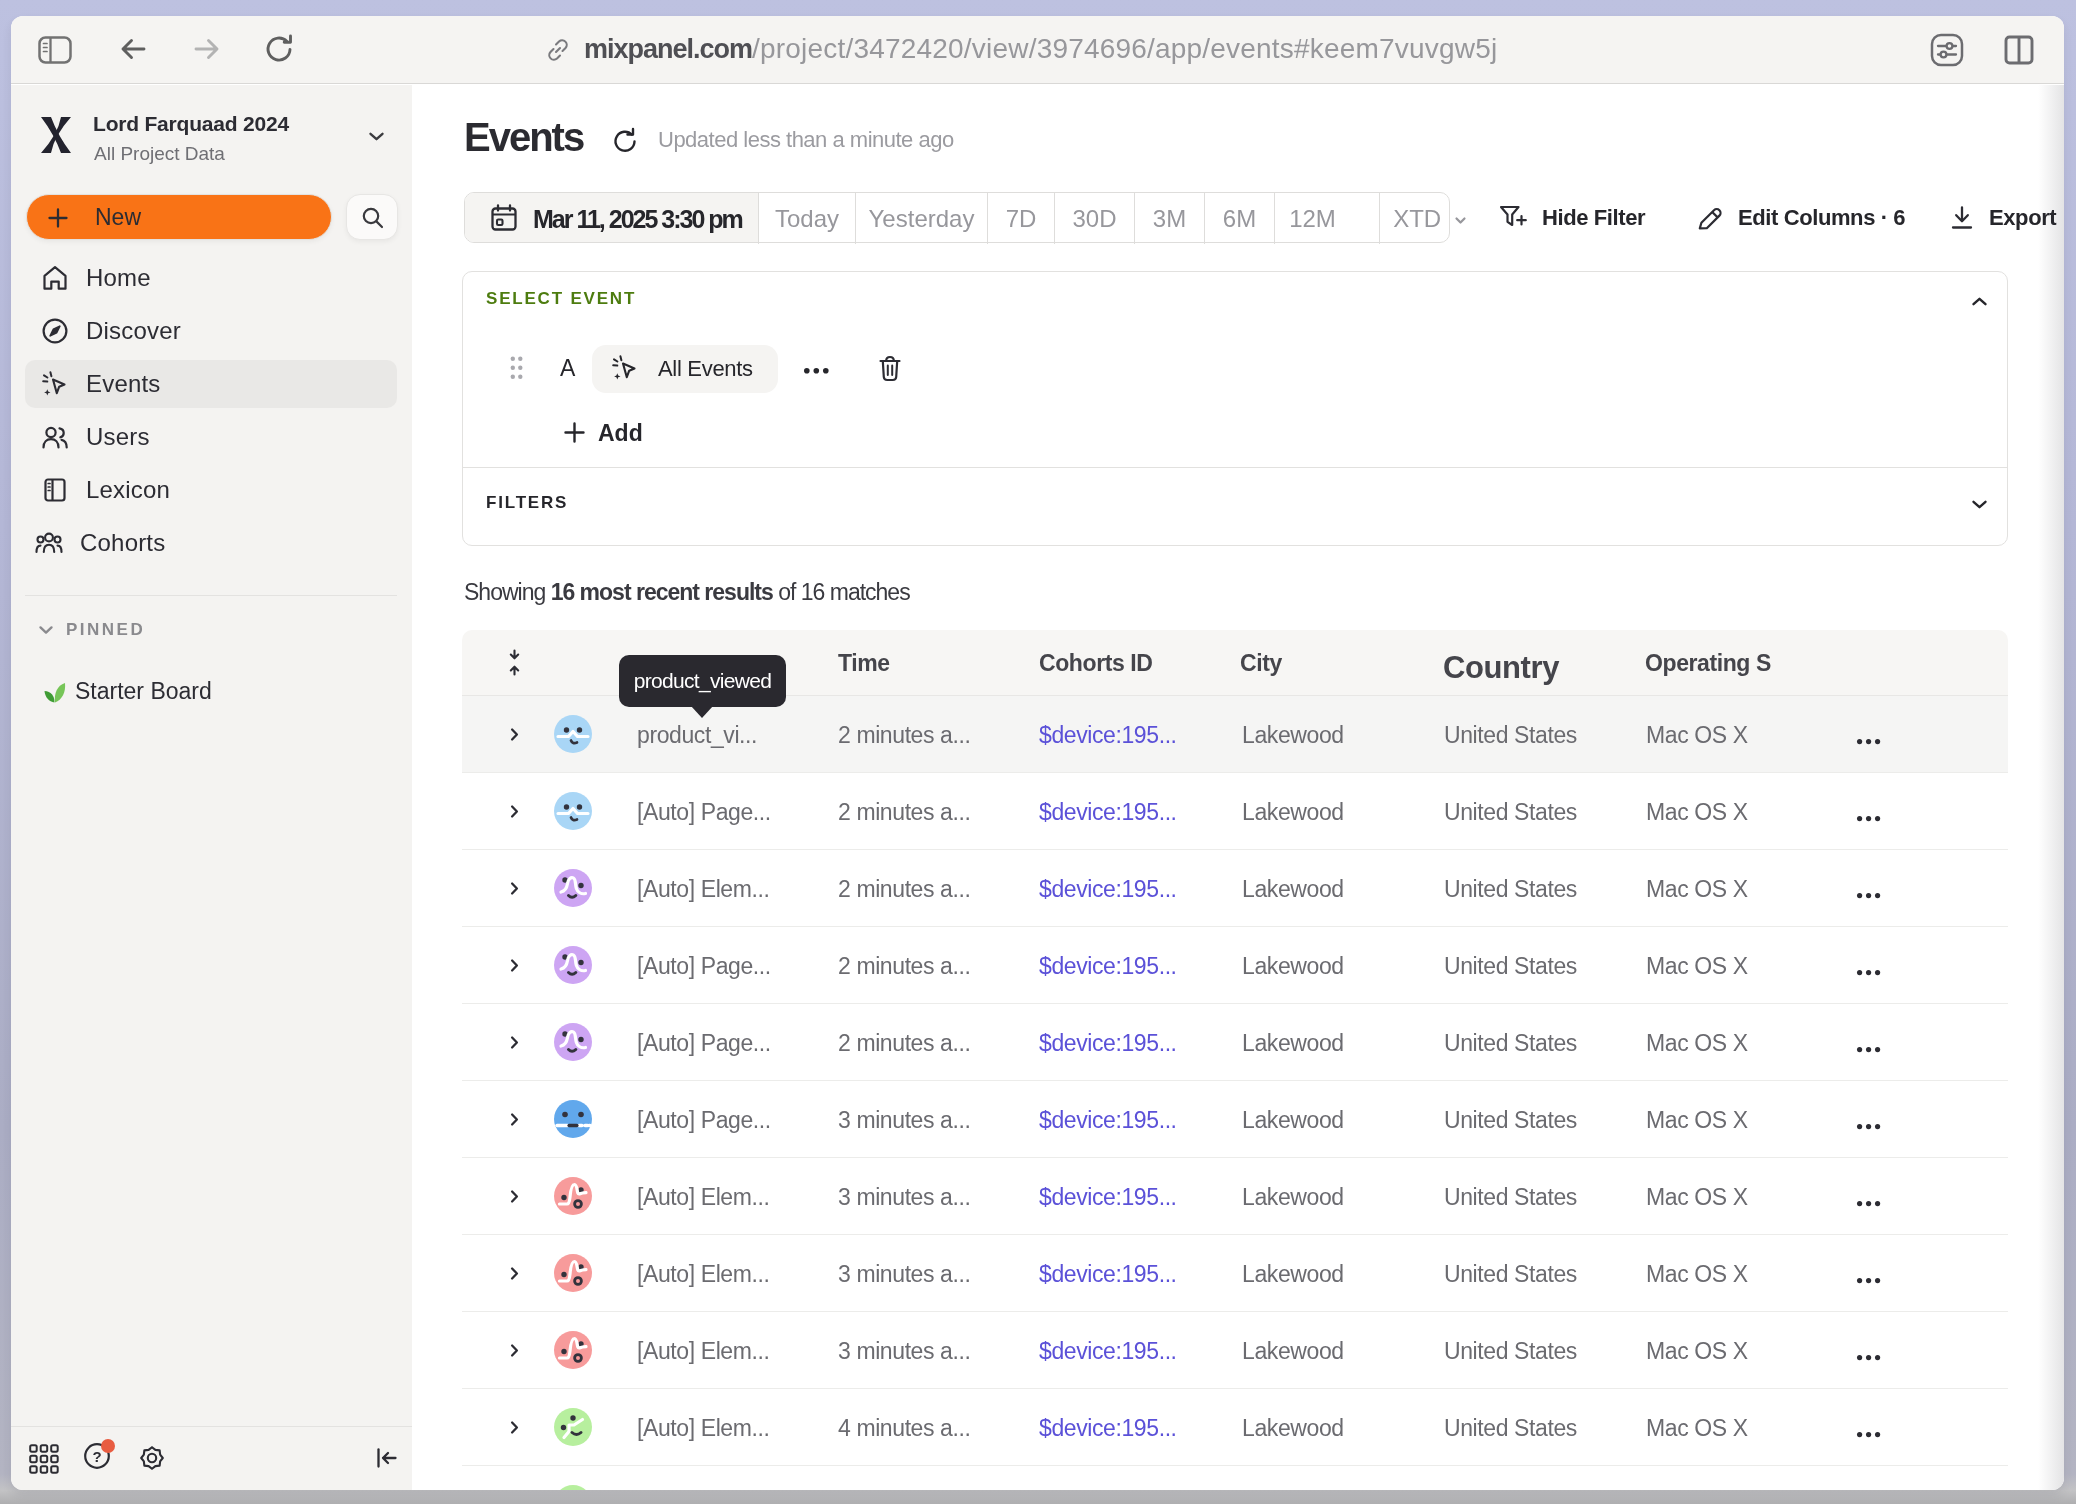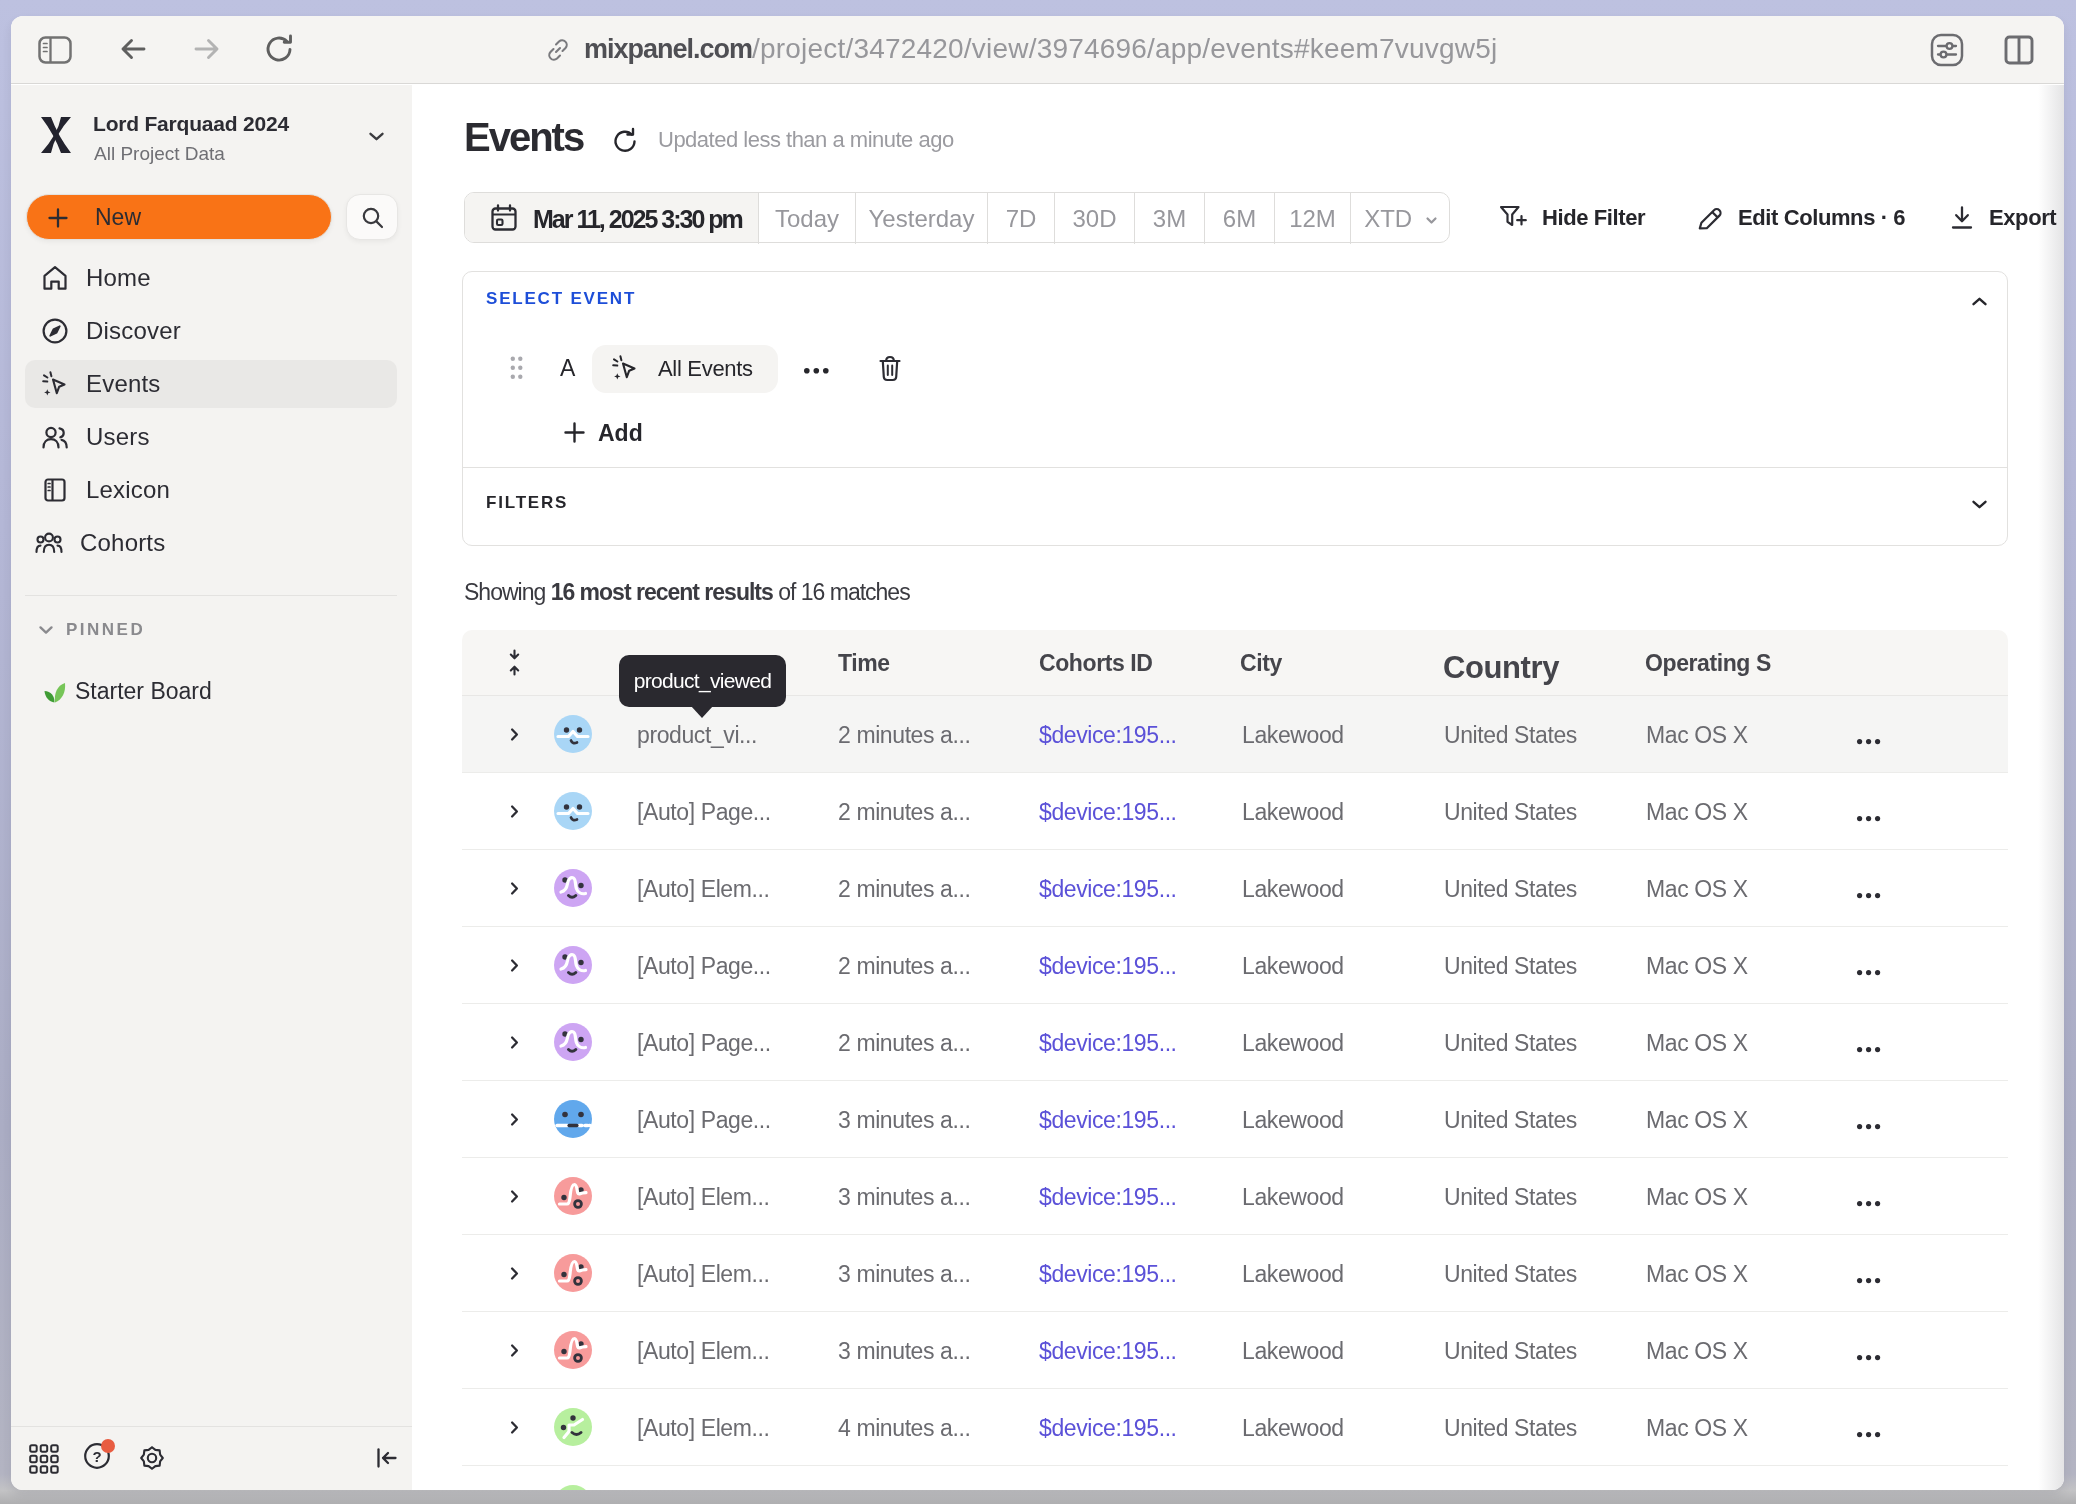--- a/index.html
+++ b/index.html
@@ -189,21 +189,21 @@
           <rect x="9" y="17.5" width="5.5" height="5.5" rx="1.2" stroke="#2c2c33" stroke-width="2.1" fill="none"></rect>
         </svg></div>
     <div class="abs" style="left:68px;top:12px;font-size:25px;font-weight:bold;letter-spacing:-2px;color:#26262b;white-space:nowrap;">Mar 11, 2025 3:30 pm</div>
     <div class="seg" style="left:293px;width:97px;">Today</div>
       <div class="seg" style="left:390px;width:132px;">Yesterday</div>
       <div class="seg" style="left:522px;width:67px;">7D</div>
       <div class="seg" style="left:589px;width:80px;">30D</div>
       <div class="seg" style="left:669px;width:70px;text-align:right;">3M</div>
       <div class="seg" style="left:739px;width:70px;">6M</div>
       <div class="seg" style="left:809px;width:76px;">12M</div>
-      <div class="seg" style="left:885px;width:101px;">XTD&nbsp;<span style="display:inline-block;margin-left:6px;vertical-align:-2px;"><svg width="13" height="13" viewBox="0 0 13 13" xmlns="http://www.w3.org/2000/svg">
+      <div class="seg" style="left:914px;width:101px;">XTD&nbsp;<span style="display:inline-block;margin-left:6px;vertical-align:-2px;"><svg width="13" height="13" viewBox="0 0 13 13" xmlns="http://www.w3.org/2000/svg">
             <path d="M2.5,4.42 L6.5,8.58 L10.5,4.42" stroke="#97979c" stroke-width="2.2" fill="none" stroke-linecap="round" stroke-linejoin="round"></path>
           </svg></span></div>
   </div>
 
   <div class="hbtn" style="left:1486px;">
       <svg width="32" height="32" viewBox="0 0 32 32" xmlns="http://www.w3.org/2000/svg">
         <path d="M4,5 H21.5 L15.2,12.5 V23 L10.5,19.8 V12.5 Z" stroke="#2c2c33" stroke-width="2.2" fill="none" stroke-linejoin="round"></path>
         <path d="M24.5,14 V22.5 M20.2,18.2 H28.8" stroke="#2c2c33" stroke-width="2.2" stroke-linecap="round"></path>
       </svg>
       <span>Hide Filter</span>
@@ -217,21 +217,21 @@
     </div>
   <div class="hbtn" style="left:1937px;">
       <svg width="28" height="28" viewBox="0 0 28 28" xmlns="http://www.w3.org/2000/svg">
         <path d="M14,3.5 V17 M8.2,11.2 L14,17.2 L19.8,11.2" stroke="#2c2c33" stroke-width="2.3" fill="none" stroke-linecap="round" stroke-linejoin="round"></path>
         <path d="M5,23.5 H23" stroke="#2c2c33" stroke-width="2.3" stroke-linecap="round"></path>
       </svg>
       <span>Export</span>
     </div>
 
   <div class="abs" style="left:451px;top:255px;width:1546px;height:275px;border:1px solid #e2e1df;border-radius:10px;">
-    <div class="abs" style="left:23px;top:17px;font-size:17px;font-weight:bold;letter-spacing:1.8px;color:#1d4ed8;">SELECT EVENT</div>
+    <div class="abs" style="left:23px;top:17px;font-size:17px;font-weight:bold;letter-spacing:1.8px;color:#4d7c0f;">SELECT EVENT</div>
     <div class="abs" style="left:1508px;top:21px;"><svg width="17" height="17" viewBox="0 0 17 17" xmlns="http://www.w3.org/2000/svg">
           <path d="M2.5,11.22 L8.5,5.78 L14.5,11.22" stroke="#26262b" stroke-width="2.4" fill="none" stroke-linecap="round" stroke-linejoin="round"></path>
         </svg></div>
     <div class="abs" style="left:47px;top:84px;"><svg width="14" height="24" viewBox="0 0 14 24" xmlns="http://www.w3.org/2000/svg">
           <circle cx="2.8" cy="2.8" r="2.2" fill="#a9a9ae"></circle>
           <circle cx="10.3" cy="2.8" r="2.2" fill="#a9a9ae"></circle>
           <circle cx="2.8" cy="11.8" r="2.2" fill="#a9a9ae"></circle>
           <circle cx="10.3" cy="11.8" r="2.2" fill="#a9a9ae"></circle>
           <circle cx="2.8" cy="20.8" r="2.2" fill="#a9a9ae"></circle>
           <circle cx="10.3" cy="20.8" r="2.2" fill="#a9a9ae"></circle>

